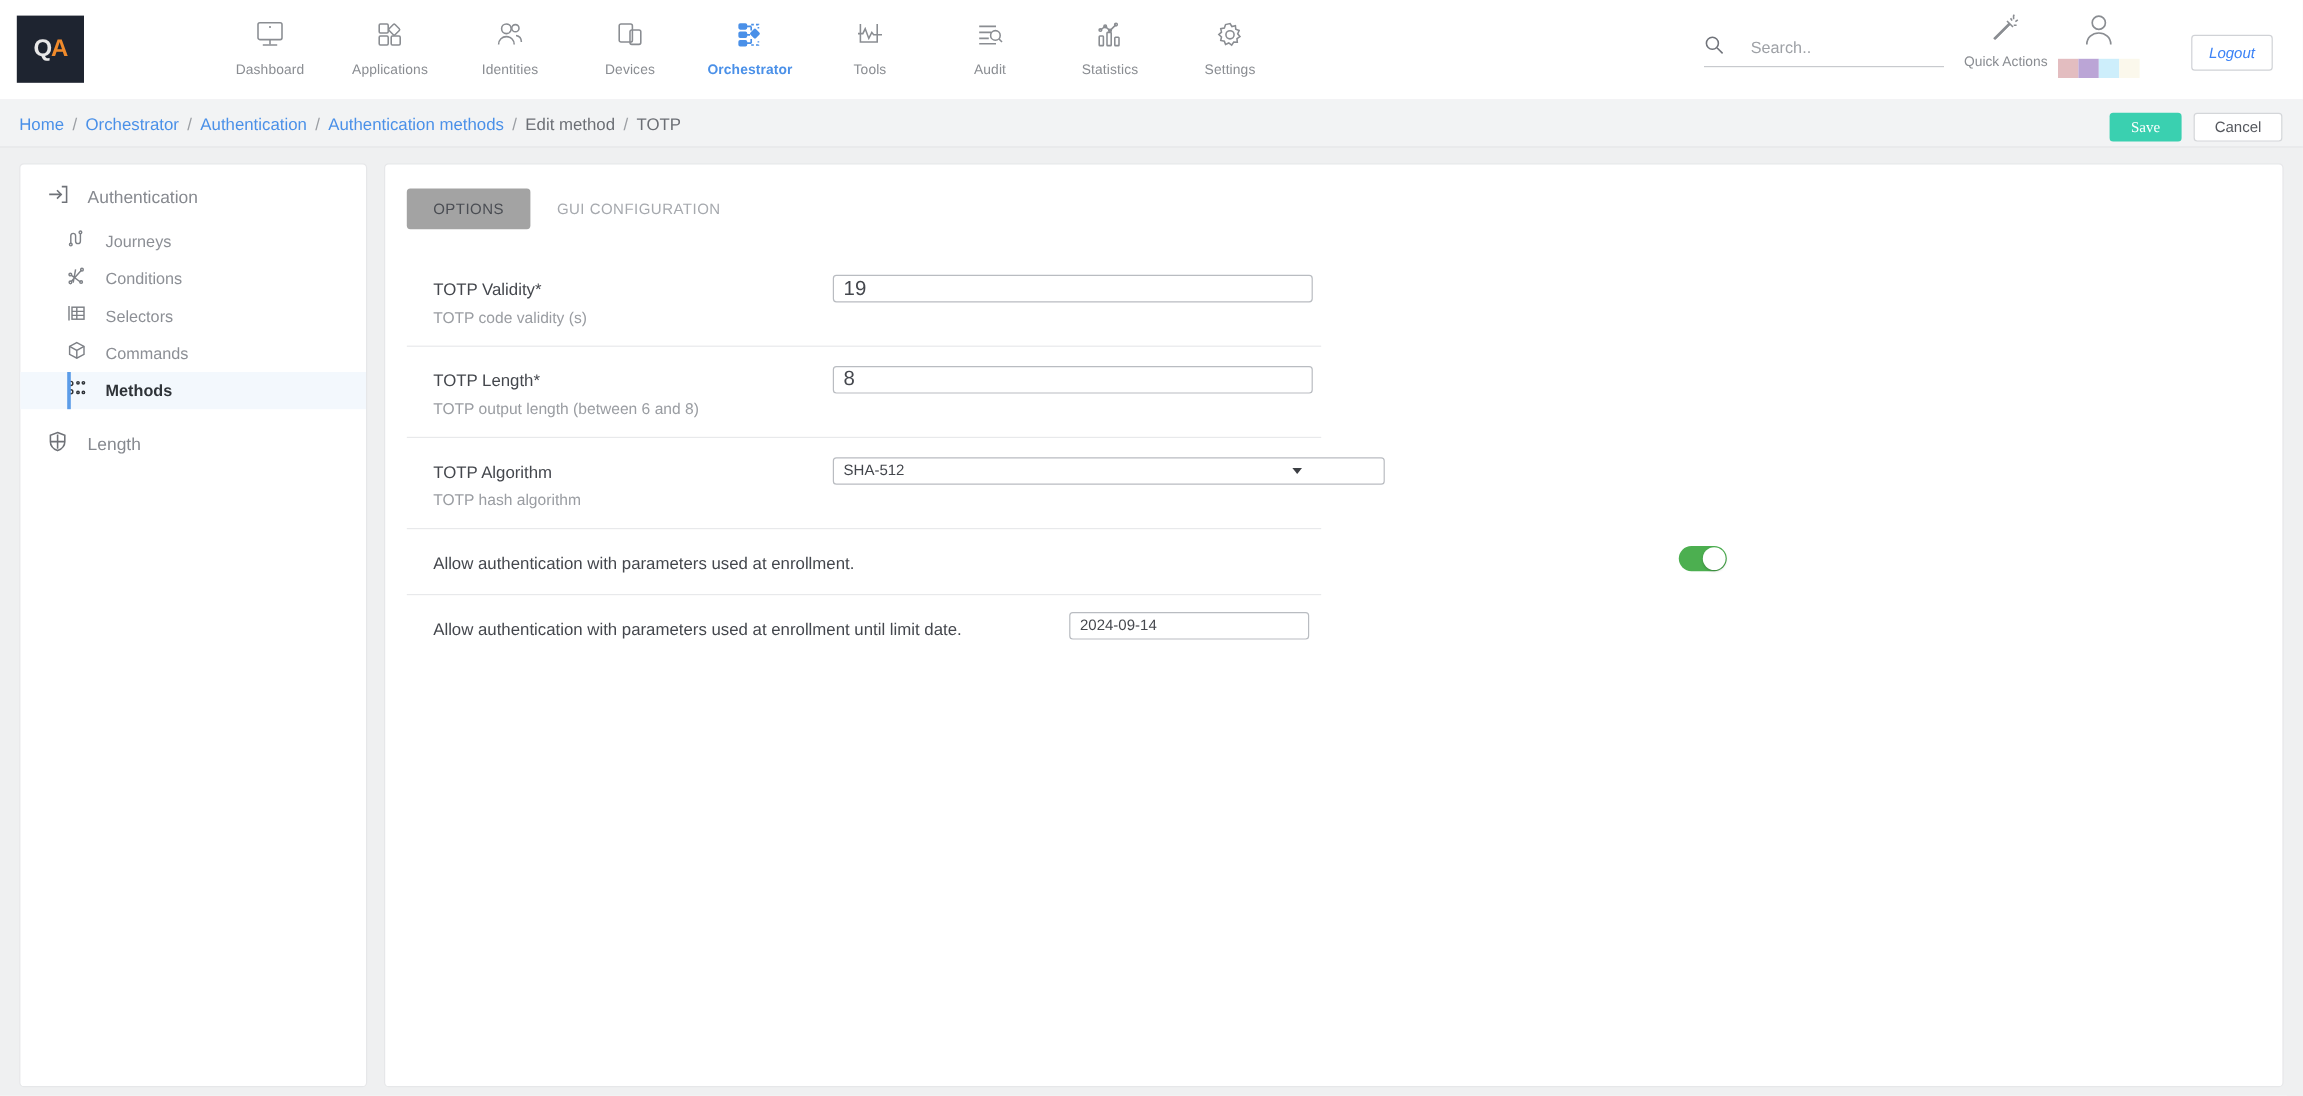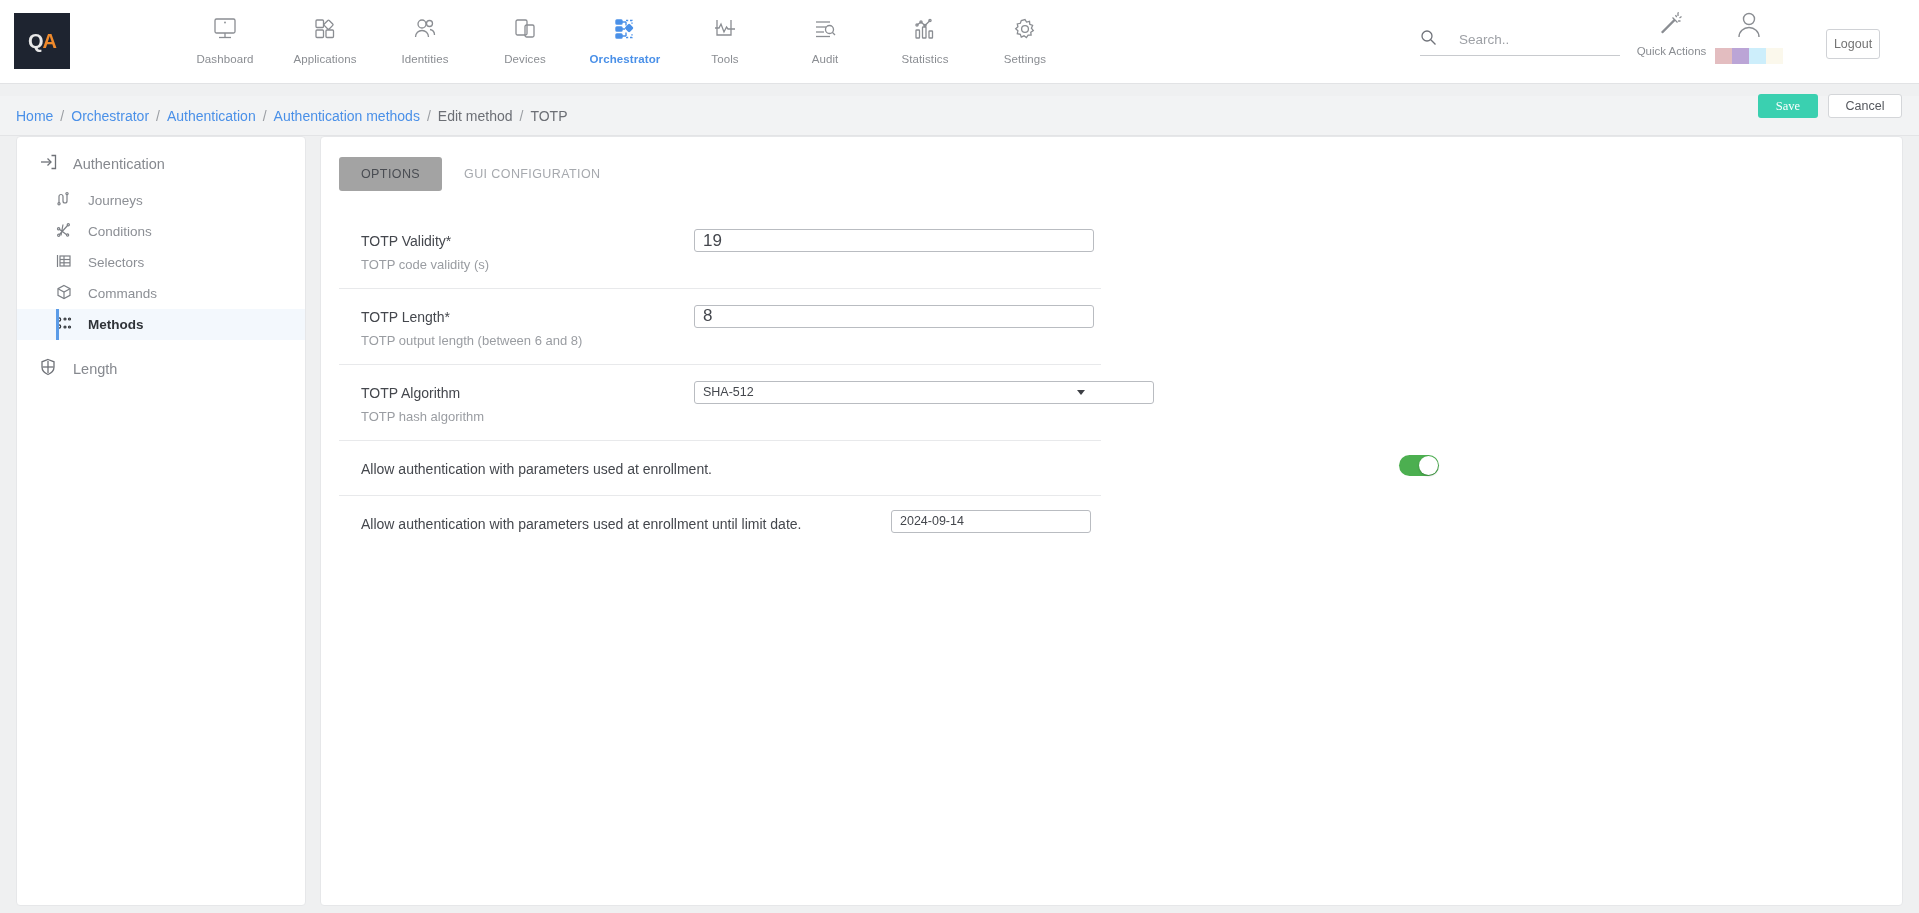--- a/index.html
+++ b/index.html
@@ -70,30 +70,30 @@
   .avatar-block {
     position: absolute; left: 1714px; top: 10px;
     width: 70px; display: flex; flex-direction: column; align-items: center;
     cursor: pointer;
   }
   .swatches { display: flex; margin-top: 4px; }
   .swatch { width: 17px; height: 16px; }
 
   .logout-btn {
     position: absolute; left: 1826px; top: 29px;
-    width: 54px; height: 30px;
+    width: 68px; height: 30px;
     background: #fff; border: 1px solid #d0d2d6; border-radius: 3px;
     font-family: "Liberation Sans", sans-serif;
-    font-size: 12.5px; color: #737373; cursor: pointer;
-    display: flex; align-items: center; justify-content: center;
+    font-size: 12.5px; color: #3b82f6; cursor: pointer;
+    display: flex; align-items: center; justify-content: center; font-style: italic;
   }
 
   
   .crumbbar {
-    position: absolute; top: 96px; left: 0;
+    position: absolute; top: 83px; left: 0;
     width: 1919px; height: 40px;
     background: #f2f3f4;
     border-bottom: 1px solid #e3e4e6;
   }
   .crumbs {
     position: absolute; left: 16px; top: 12px;
     display: flex; align-items: center; font-size: 14px;
   }
   .crumb { color: #4a90e8; cursor: pointer; }
   .crumb.plain { color: #6c6f75; cursor: default; }

